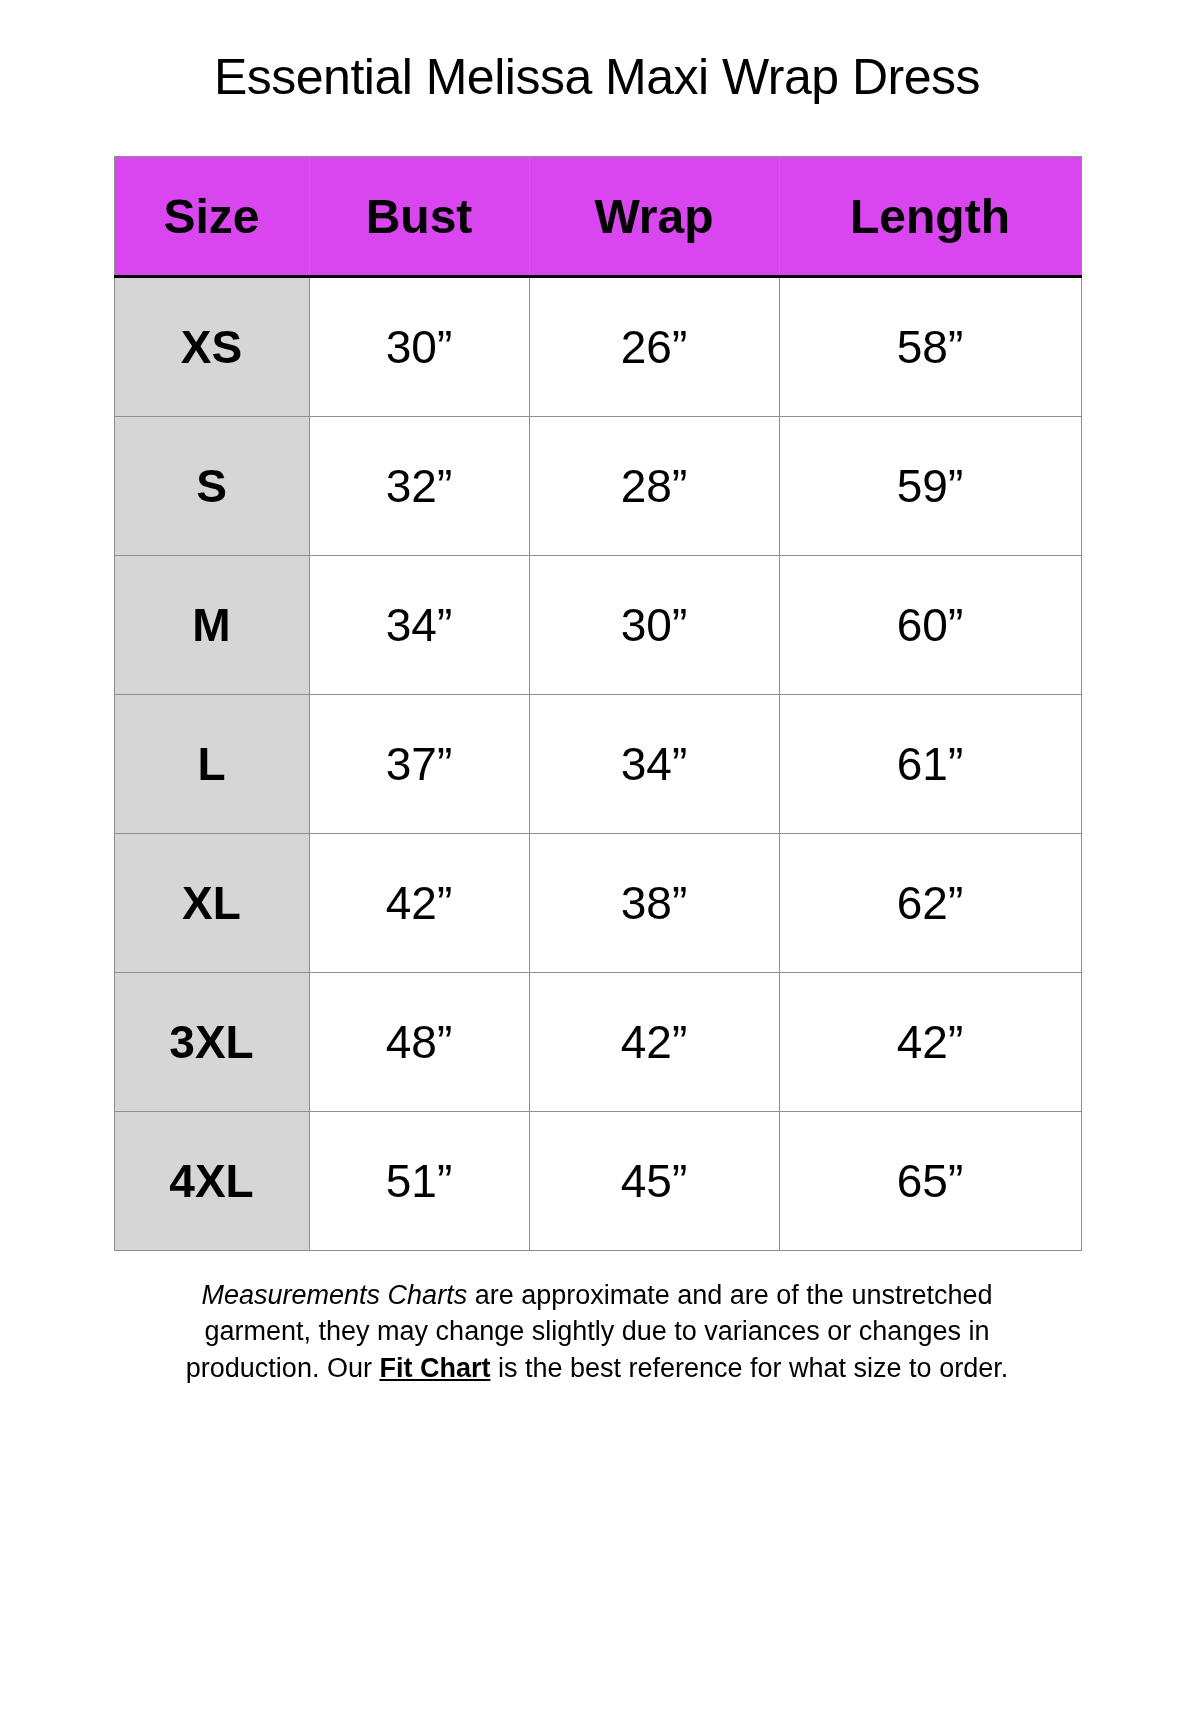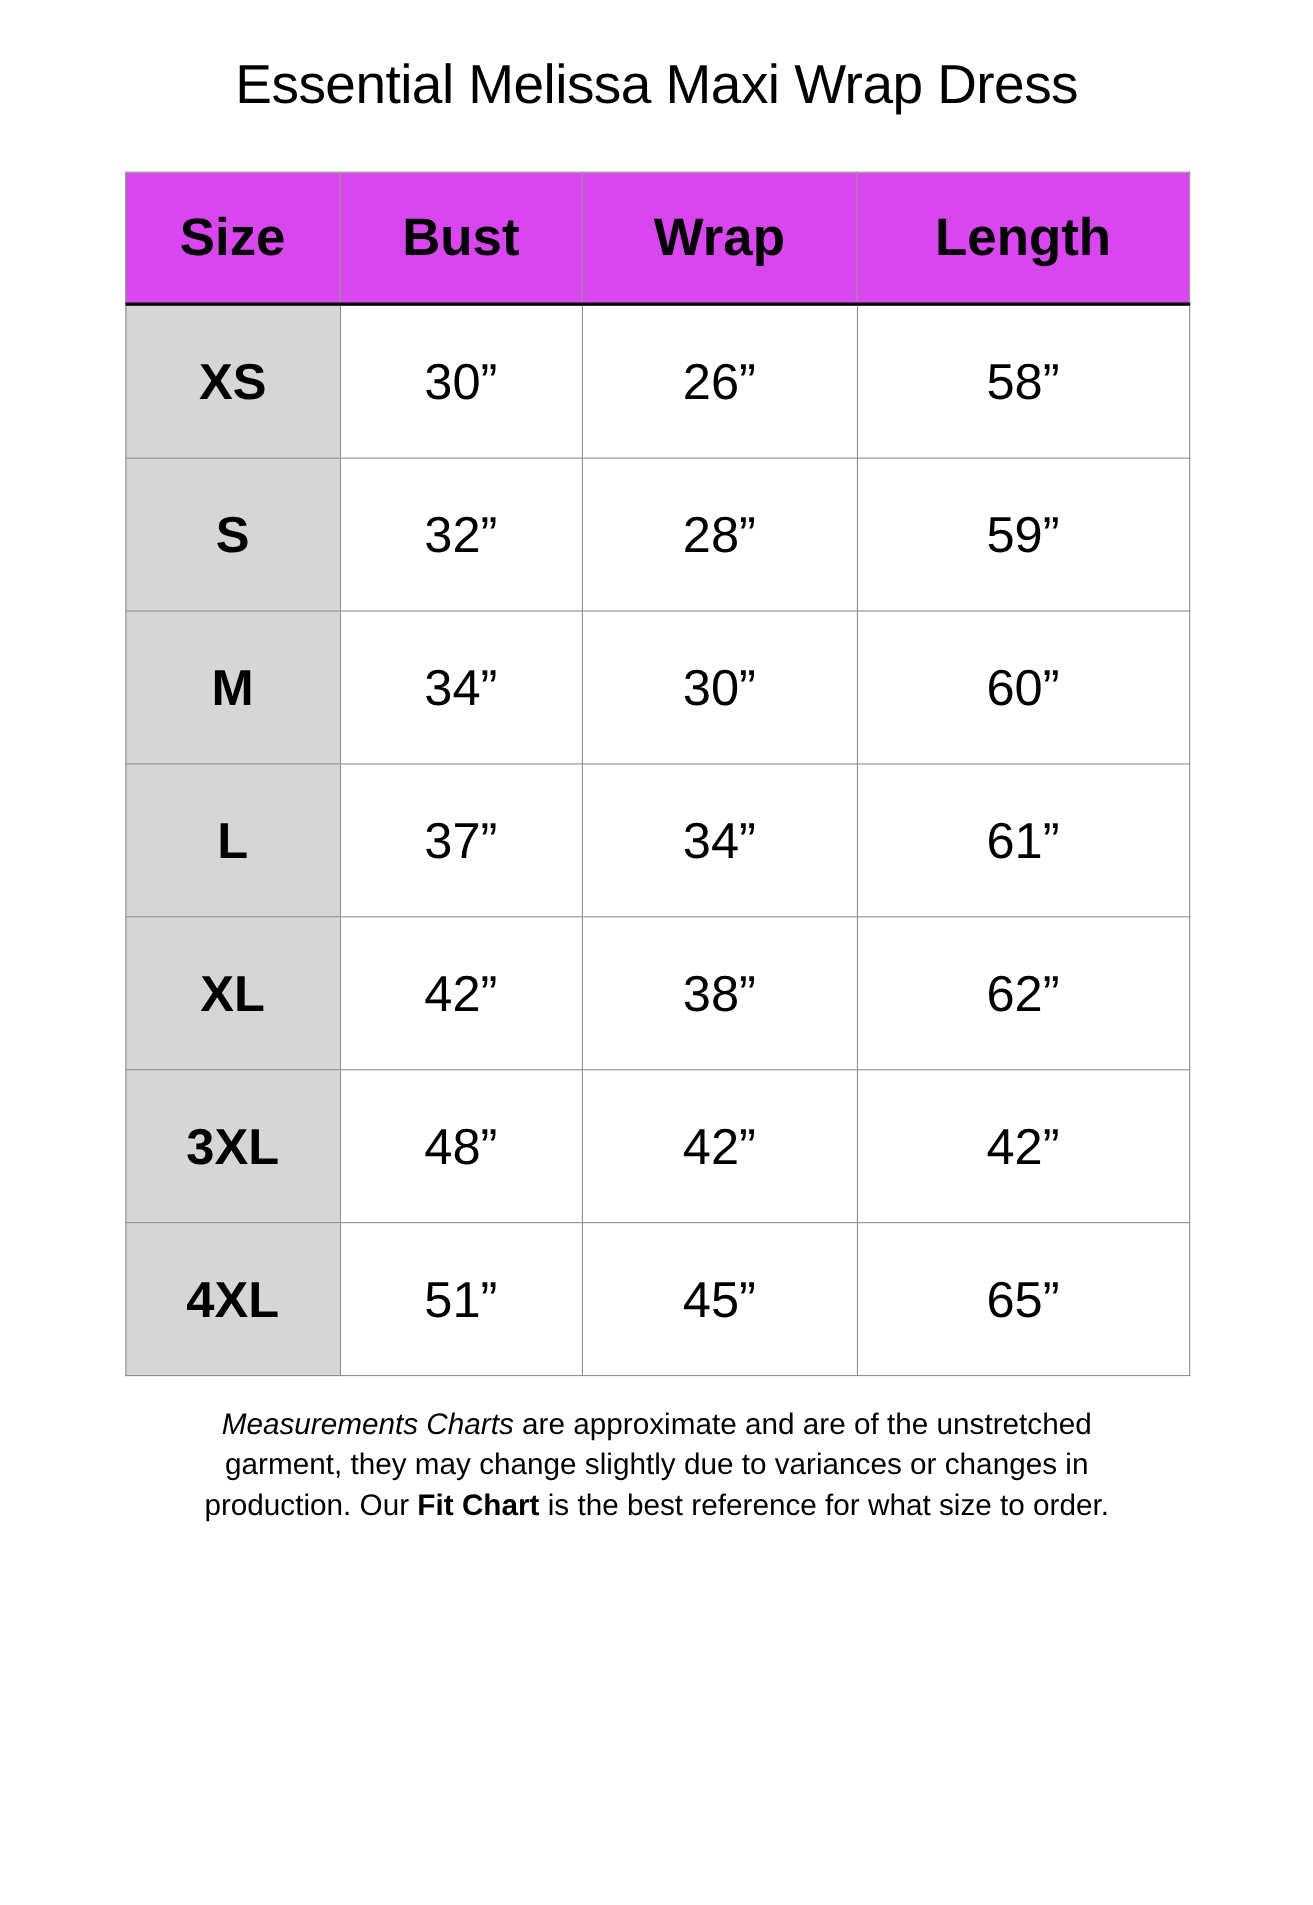--- a/index.html
+++ b/index.html
@@ -81,20 +81,21 @@
     text-align: center;
     font-size: 27px;
     line-height: 1.35;
     color: #000;
   }
   .note em {
     font-style: italic;
   }
   .note strong {
     font-weight: bold;
+    text-decoration: underline;
   }
 </style>
 </head>
 <body>
 
 <div class="page">
 
   <h1 class="title">Essential Melissa Maxi Wrap Dress</h1>
 
   <div class="table-wrap">

